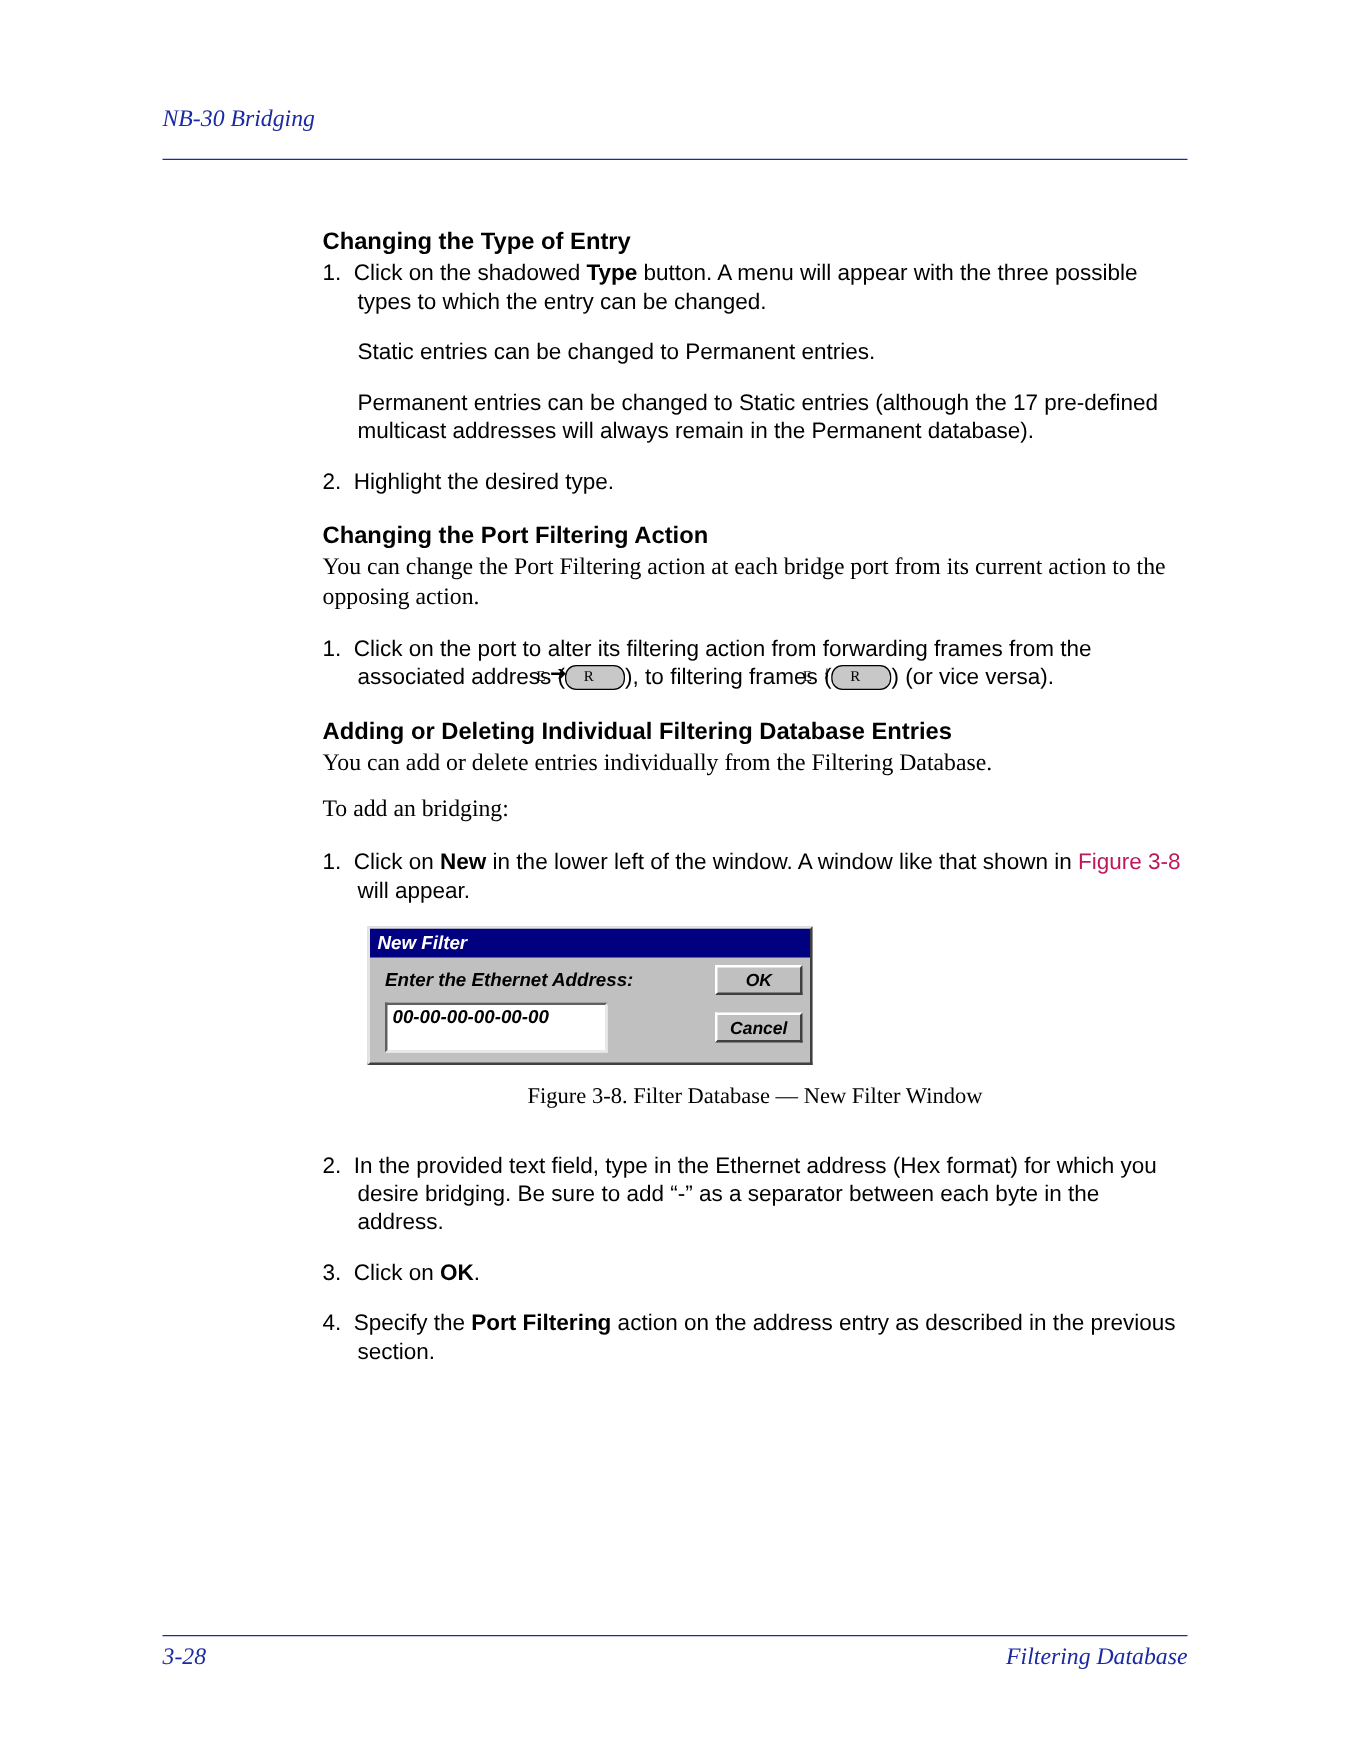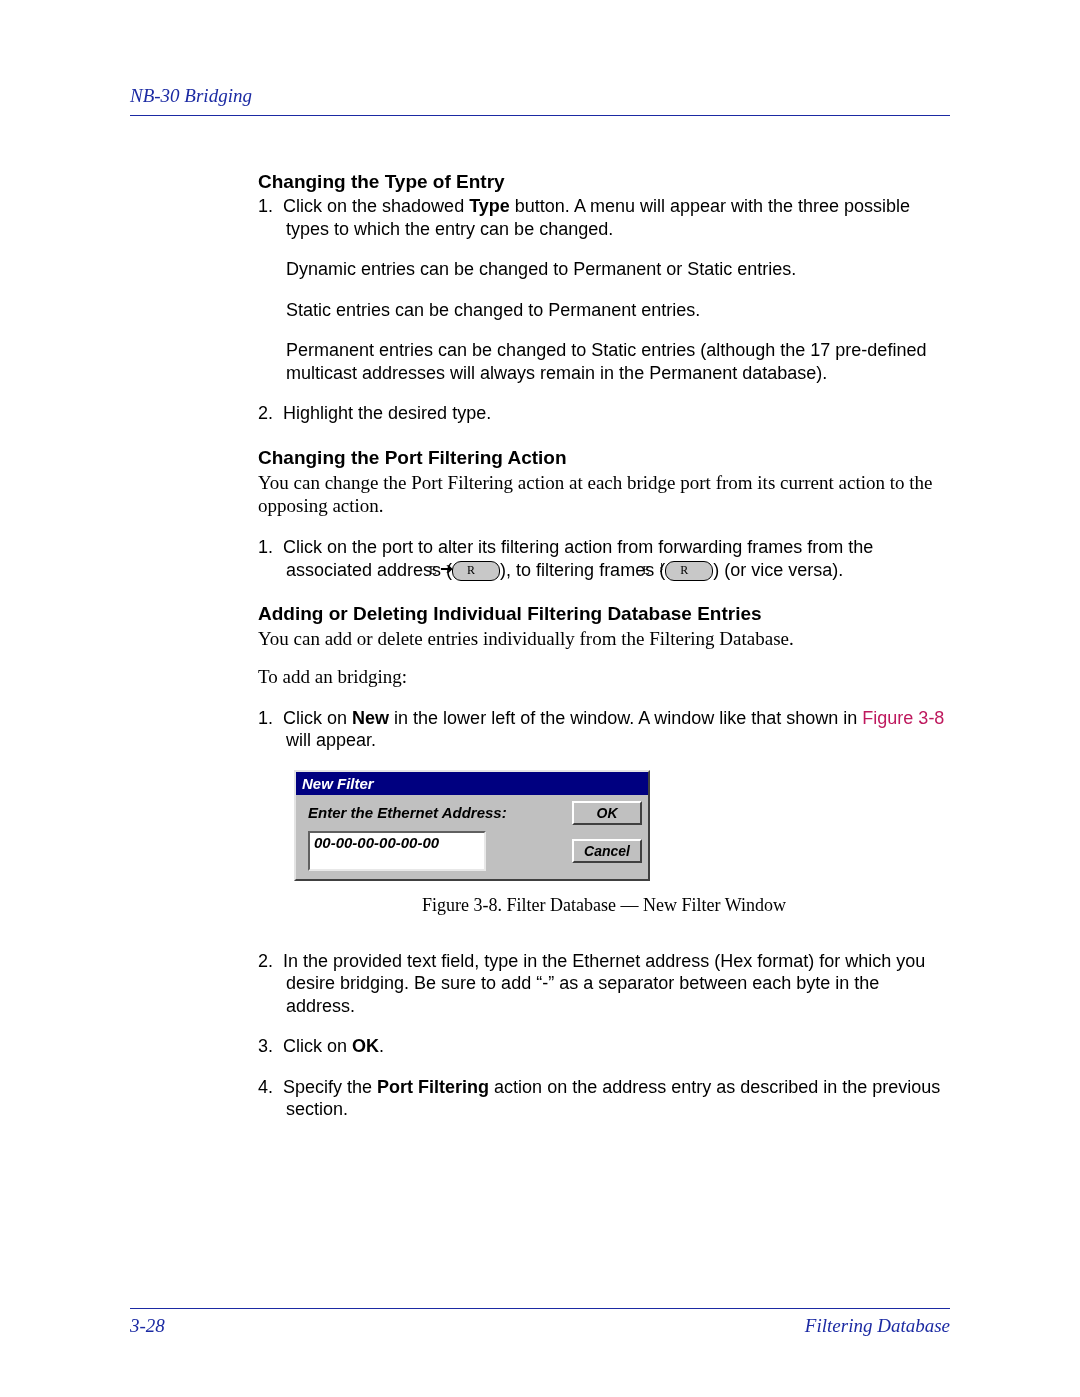--- a/index.html
+++ b/index.html
@@ -14,21 +14,21 @@
     font-family: "Helvetica Neue", Arial, sans-serif;
     color: #000;
     box-sizing: border-box;
     padding: 85px 130px 60px 130px;
   }
   .header-title {
     color: #1b2aa3;
     font-style: italic;
     font-size: 19px;
     font-family: "Times New Roman", Times, serif;
-    margin-bottom: 8px;
+    margin-bottom: 20px;
   }
   .header-rule {
     border: none;
     border-top: 1px solid #1b2aa3;
     margin: 0 0 55px 0;
   }
   .content {
     margin-left: 128px;
   }
   .sect-head {
@@ -182,21 +182,20 @@
   <div class="header-title">NB-30 Bridging</div>
   <hr class="header-rule">
 
   <div class="content">
 
     <div class="sect-head">Changing the Type of Entry</div>
 
     <ol class="num">
       <li>
         <span>1.</span>&nbsp;&nbsp;<span>Click on the shadowed </span><b>Type</b><span> button. A menu will appear with the three possible types to which the entry can be changed.</span>
-        <span class="sub">Dynamic entries can be changed to Permanent or Static entries.</span>
         <span class="sub">Static entries can be changed to Permanent entries.</span>
         <span class="sub">Permanent entries can be changed to Static entries (although the 17 pre-defined multicast addresses will always remain in the Permanent database).</span>
       </li>
       <li>
         <span>2.</span>&nbsp;&nbsp;<span>Highlight the desired type.</span>
       </li>
     </ol>
 
     <div class="sect-head">Changing the Port Filtering Action</div>
     <p class="serif">You can change the Port Filtering action at each bridge port from its current action to the opposing action.</p>

